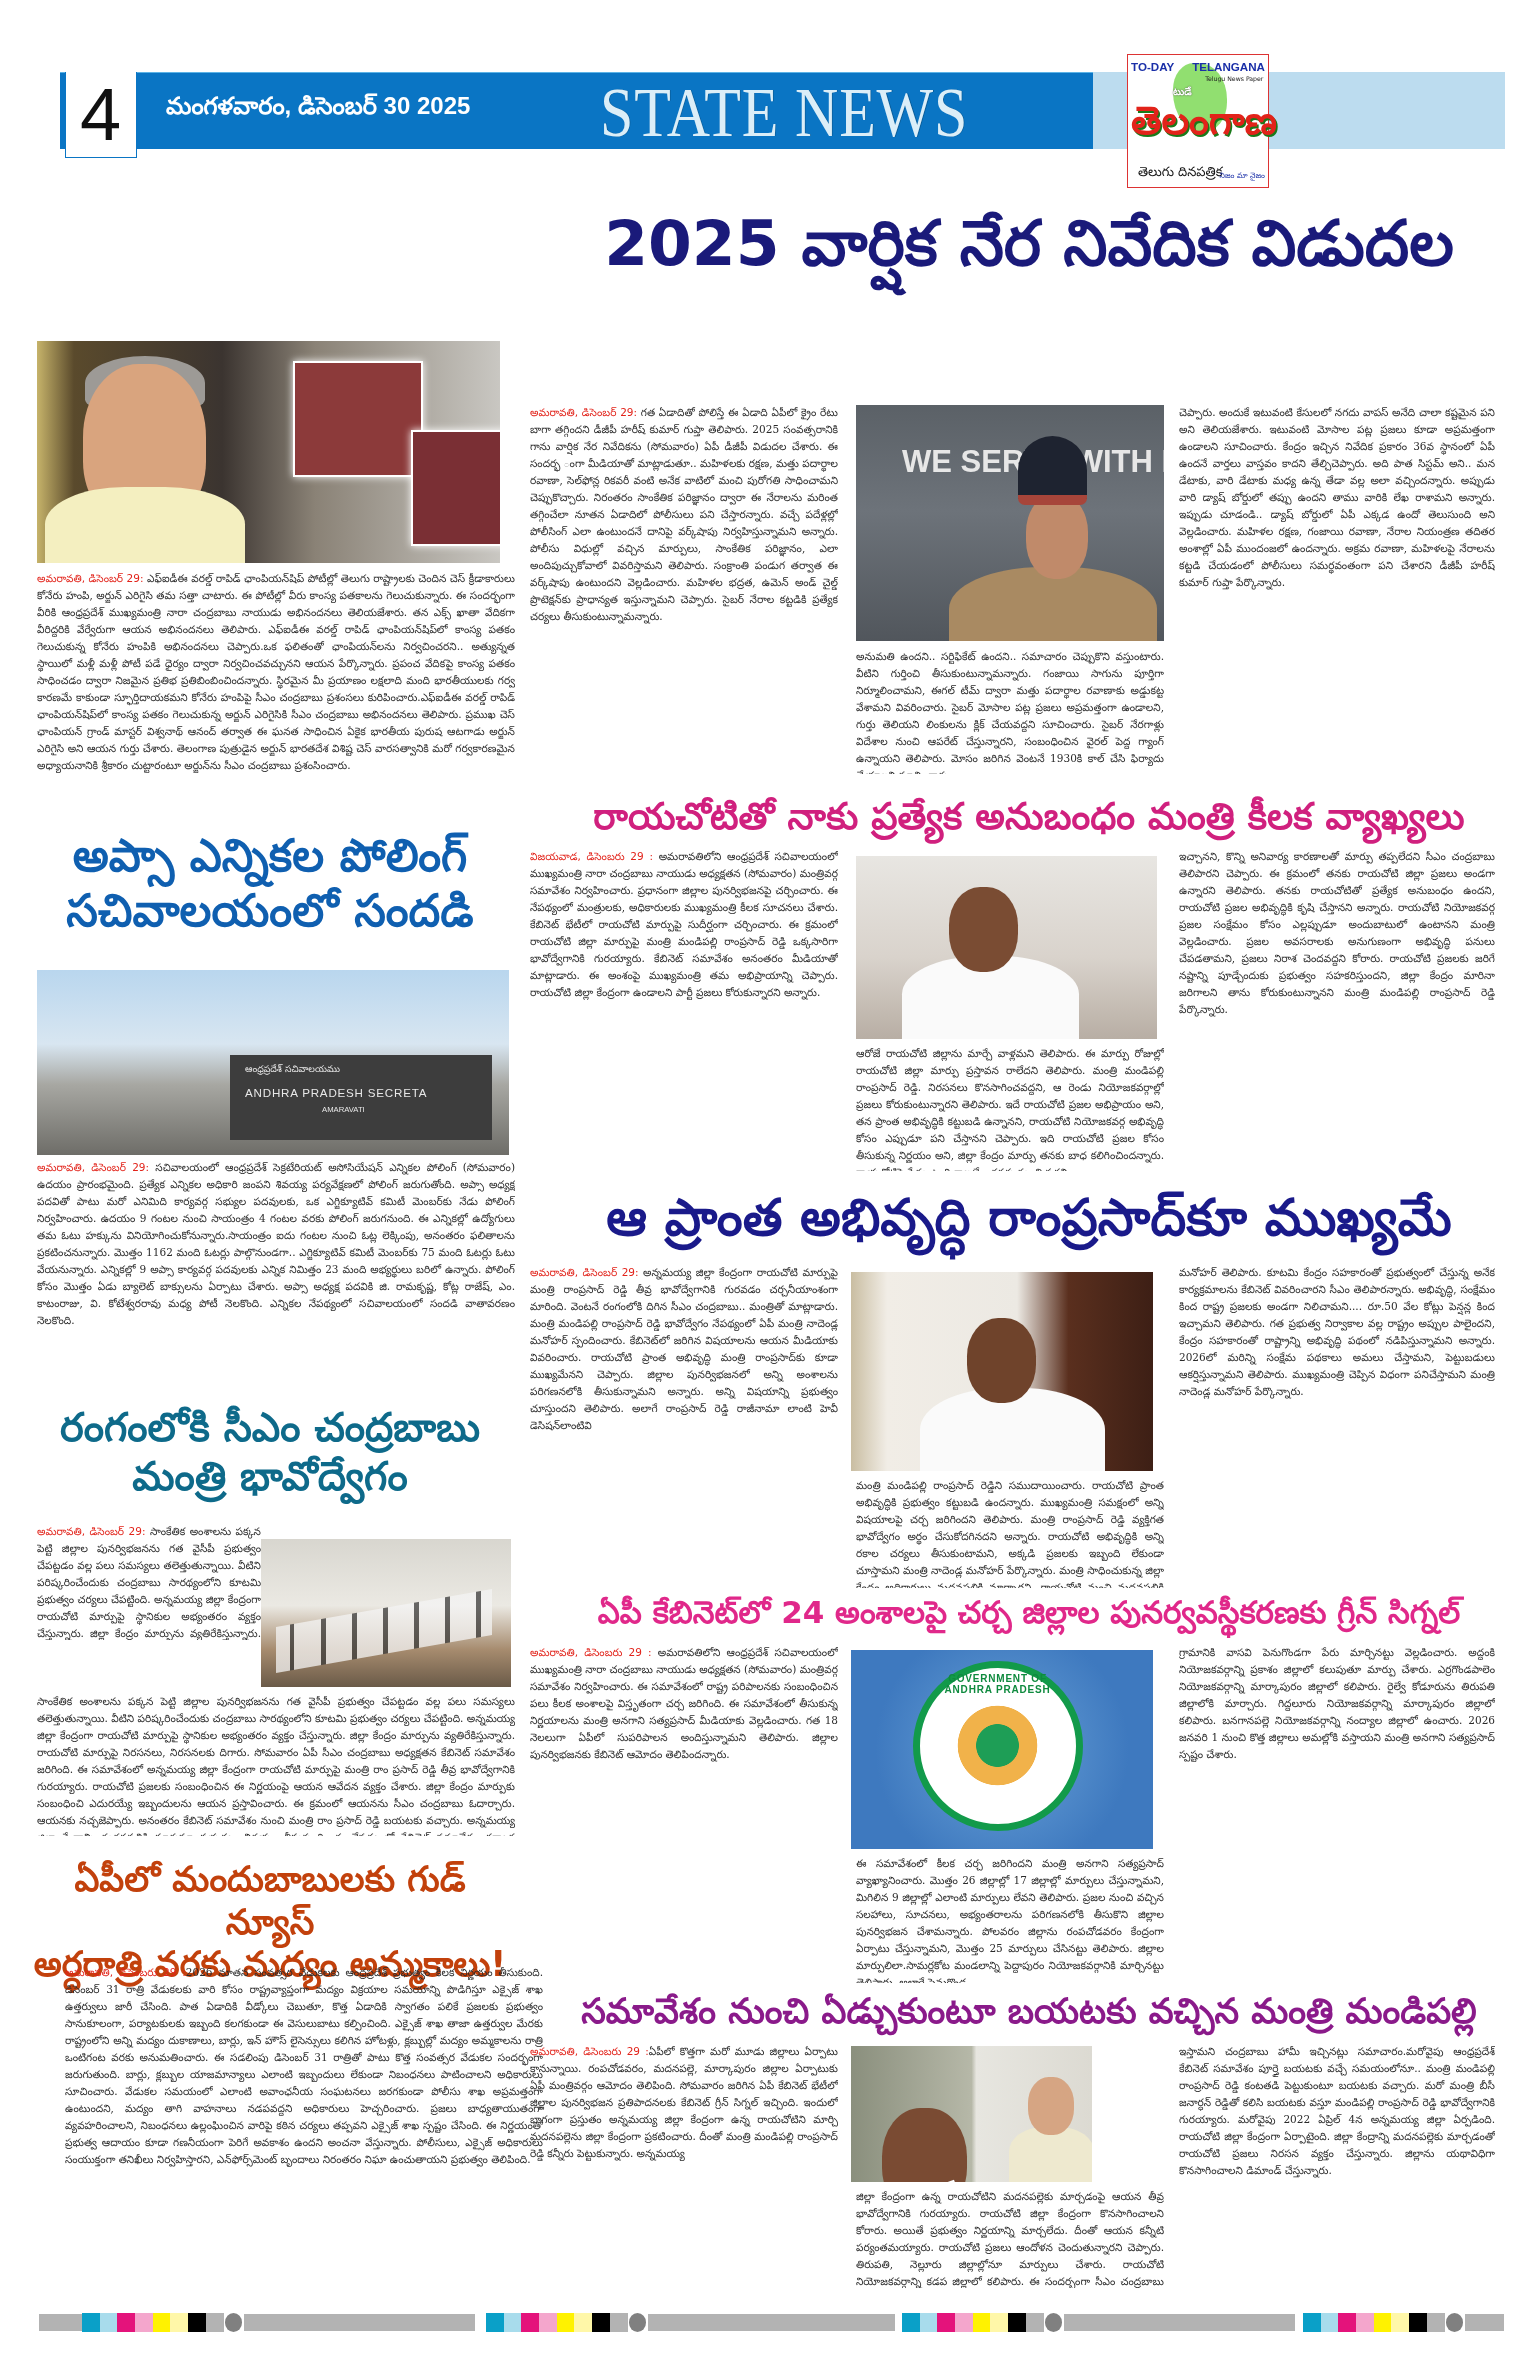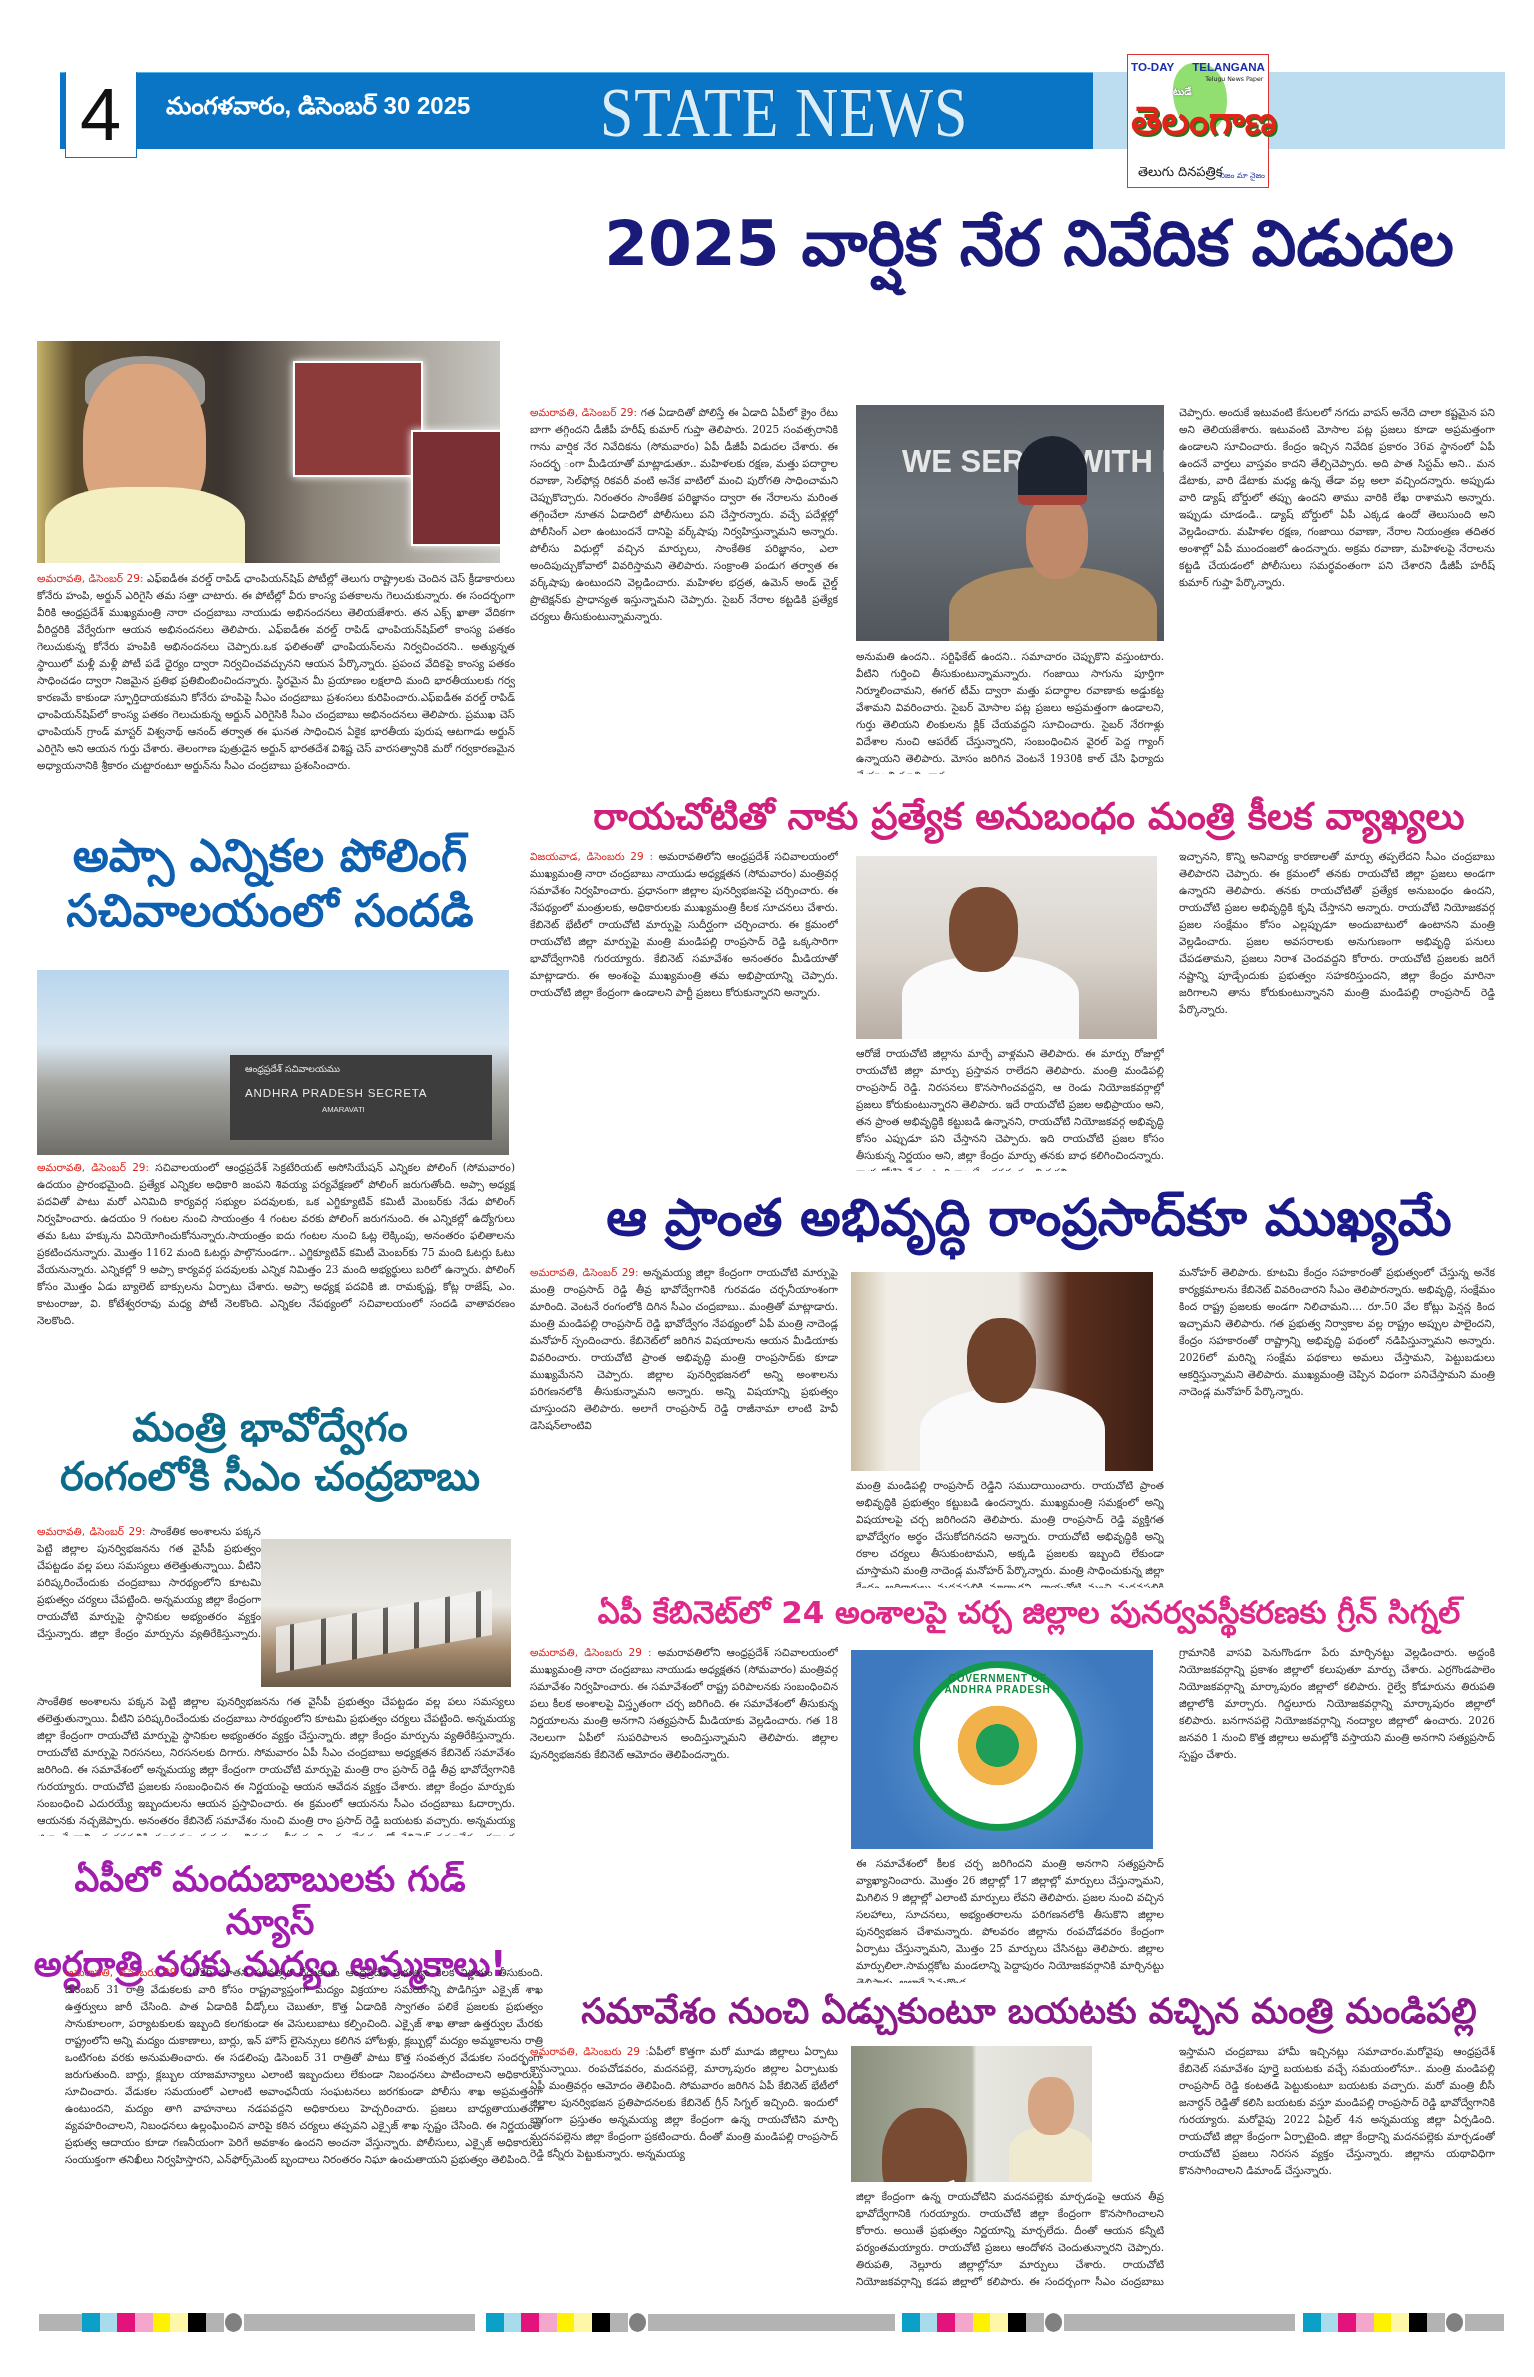--- a/index.html
+++ b/index.html
@@ -131,36 +131,36 @@
     <span class="wall-text2">ANDHRA PRADESH SECRETA</span>
     <span class="wall-text3">AMARAVATI</span>
   </div>
   <div class="body" style="left:37px; top:1159px; width:478px; height:241px;">
     <span class="dateline">అమరావతి, డిసెంబర్ 29:</span><span> సచివాలయంలో ఆంధ్రప్రదేశ్ సెక్రటేరియట్ అసోసియేషన్ ఎన్నికల పోలింగ్ (సోమవారం) ఉదయం ప్రారంభమైంది. ప్రత్యేక ఎన్నికల అధికారి జంపని శివయ్య పర్యవేక్షణలో పోలింగ్ జరుగుతోంది. అప్సా అధ్యక్ష పదవితో పాటు మరో ఎనిమిది కార్యవర్గ సభ్యుల పదవులకు, ఒక ఎగ్జిక్యూటివ్ కమిటీ మెంబర్‌కు నేడు పోలింగ్ నిర్వహించారు. ఉదయం 9 గంటల నుంచి సాయంత్రం 4 గంటల వరకు పోలింగ్ జరుగనుంది. ఈ ఎన్నికల్లో ఉద్యోగులు తమ ఓటు హక్కును వినియోగించుకోనున్నారు.సాయంత్రం ఐదు గంటల నుంచి ఓట్ల లెక్కింపు, అనంతరం ఫలితాలను ప్రకటించనున్నారు. మొత్తం 1162 మంది ఓటర్లు పాల్గొనుండగా.. ఎగ్జిక్యూటివ్ కమిటీ మెంబర్‌కు 75 మంది ఓటర్లు ఓటు వేయనున్నారు. ఎన్నికల్లో 9 అప్సా కార్యవర్గ పదవులకు ఎన్నిక నిమిత్తం 23 మంది అభ్యర్థులు బరిలో ఉన్నారు. పోలింగ్ కోసం మొత్తం ఏడు బ్యాలెట్ బాక్సులను ఏర్పాటు చేశారు. అప్సా అధ్యక్ష పదవికి జి. రామకృష్ణ, కోట్ల రాజేష్, ఎం. కాటంరాజు, వి. కోటేశ్వరరావు మధ్య పోటీ నెలకొంది. ఎన్నికల నేపథ్యంలో సచివాలయంలో సందడి వాతావరణం నెలకొంది.</span>
   </div>
 </article>
 
 <article>
   <div class="headline" style="left:31px; top:1403px; width:478px; font-size:40px; color:#0e6a8a;">
+    <div>రంగంలోకి సీఎం చంద్రబాబు</div>
     <div>మంత్రి భావోద్వేగం</div>
-    <div>రంగంలోకి సీఎం చంద్రబాబు</div>
   </div>
   <div class="body" style="left:37px; top:1523px; width:224px; height:117px;">
     <span class="dateline">అమరావతి,  డిసెంబర్  29:</span><span> సాంకేతిక అంశాలను పక్కన పెట్టి జిల్లాల పునర్విభజనను గత వైసీపీ ప్రభుత్వం చేపట్టడం వల్ల పలు సమస్యలు తలెత్తుతున్నాయి. వీటిని పరిష్కరించేందుకు చంద్రబాబు సారథ్యంలోని కూటమి ప్రభుత్వం చర్యలు చేపట్టింది. అన్నమయ్య జిల్లా కేంద్రంగా రాయచోటి మార్పుపై స్థానికుల అభ్యంతరం వ్యక్తం చేస్తున్నారు. జిల్లా కేంద్రం మార్పును వ్యతిరేకిస్తున్నారు. రాయచోటి మార్పుపై నిరసనలు, నిరసనలకు దిగారు. సోమవారం ఏపీ సీఎం చంద్రబాబు అధ్యక్షతన కేబినెట్ సమావేశం జరిగింది. ఈ సమావేశంలో అన్నమయ్య జిల్లా కేంద్రంగా రాయచోటి మార్పుపై మంత్రి రాం ప్రసాద్ రెడ్డి తీవ్ర భావోద్వేగానికి గురయ్యారు. రాయచోటి ప్రజలకు సంబంధించిన ఈ నిర్ణయంపై ఆయన ఆవేదన వ్యక్తం చేశారు. జిల్లా కేంద్రం మార్పుకు సంబంధించి ఎదురయ్యే ఇబ్బందులను ఆయన ప్రస్తావించారు. ఈ క్రమంలో ఆయనను సీఎం చంద్రబాబు ఓదార్చారు. ఆయనకు నచ్చజెప్పారు. అనంతరం కేబినెట్ సమావేశం నుంచి మంత్రి రాం ప్రసాద్ రెడ్డి బయటకు వచ్చారు. అన్నమయ్య జిల్లా కేంద్రాన్ని మదనపల్లికి మారుస్తూ ప్రభుత్వం నిర్ణయం తీసుకుంది. ఈ నేపథ్యంలో కేబినెట్ సమావేశం తర్వాత మీడియాతో మాట్లాడకుండానే రాం ప్రసాద్ రెడ్డి బయటకు వచ్చారు. మీడియా ప్రతినిధులతో మాట్లాడకుండానే రాం ప్రసాద్ రెడ్డి బయటకు వెళ్లిపోయారు.</span>
   </div>
   <div class="photo ph-meeting" style="left:261px; top:1539px; width:250px; height:148px;">
     <div class="row"></div>
   </div>
   <div class="body" style="left:37px; top:1693px; width:478px; height:143px;">
     <span> సాంకేతిక అంశాలను పక్కన పెట్టి జిల్లాల పునర్విభజనను గత వైసీపీ ప్రభుత్వం చేపట్టడం వల్ల పలు సమస్యలు తలెత్తుతున్నాయి. వీటిని పరిష్కరించేందుకు చంద్రబాబు సారథ్యంలోని కూటమి ప్రభుత్వం చర్యలు చేపట్టింది. అన్నమయ్య జిల్లా కేంద్రంగా రాయచోటి మార్పుపై స్థానికుల అభ్యంతరం వ్యక్తం చేస్తున్నారు. జిల్లా కేంద్రం మార్పును వ్యతిరేకిస్తున్నారు. రాయచోటి మార్పుపై నిరసనలు, నిరసనలకు దిగారు. సోమవారం ఏపీ సీఎం చంద్రబాబు అధ్యక్షతన కేబినెట్ సమావేశం జరిగింది. ఈ సమావేశంలో అన్నమయ్య జిల్లా కేంద్రంగా రాయచోటి మార్పుపై మంత్రి రాం ప్రసాద్ రెడ్డి తీవ్ర భావోద్వేగానికి గురయ్యారు. రాయచోటి ప్రజలకు సంబంధించిన ఈ నిర్ణయంపై ఆయన ఆవేదన వ్యక్తం చేశారు. జిల్లా కేంద్రం మార్పుకు సంబంధించి ఎదురయ్యే ఇబ్బందులను ఆయన ప్రస్తావించారు. ఈ క్రమంలో ఆయనను సీఎం చంద్రబాబు ఓదార్చారు. ఆయనకు నచ్చజెప్పారు. అనంతరం కేబినెట్ సమావేశం నుంచి మంత్రి రాం ప్రసాద్ రెడ్డి బయటకు వచ్చారు. అన్నమయ్య జిల్లా కేంద్రాన్ని మదనపల్లికి మారుస్తూ ప్రభుత్వం నిర్ణయం తీసుకుంది. ఈ నేపథ్యంలో కేబినెట్ సమావేశం తర్వాత మీడియాతో మాట్లాడకుండానే రాం ప్రసాద్ రెడ్డి బయటకు వచ్చారు. మీడియా ప్రతినిధులతో మాట్లాడకుండానే రాం ప్రసాద్ రెడ్డి బయటకు వెళ్లిపోయారు.</span>
   </div>
 </article>
 
 <article>
-  <div class="headline" style="left:31px; top:1858px; width:478px; font-size:35px; color:#a21caf;">
+  <div class="headline" style="left:31px; top:1858px; width:478px; font-size:35px; color:#c2410c;">
     <div>ఏపీలో మందుబాబులకు గుడ్ న్యూస్</div>
     <div>అర్ధరాత్రి వరకు మద్యం అమ్మకాలు!</div>
   </div>
   <div class="body" style="left:37px; top:1964px; width:478px; height:316px;margin-left:28px;">
     <span class="dateline">అమరావతి, డిసెంబరు 29 :</span><span>2026 నూతన సంవత్సర వేడుకలకు ఆంధ్రప్రదేశ్ ప్రభుత్వం కీలక నిర్ణయం తీసుకుంది. డిసెంబర్ 31 రాత్రి వేడుకలకు వారి కోసం రాష్ట్రవ్యాప్తంగా మద్యం విక్రయాల సమయాన్ని పొడిగిస్తూ ఎక్సైజ్ శాఖ ఉత్తర్వులు జారీ చేసింది. పాత ఏడాదికి వీడ్కోలు చెబుతూ, కొత్త ఏడాదికి స్వాగతం పలికే ప్రజలకు ప్రభుత్వం సానుకూలంగా, పర్యాటకులకు ఇబ్బంది కలగకుండా ఈ వెసులుబాటు కల్పించింది. ఎక్సైజ్ శాఖ తాజా ఉత్తర్వుల మేరకు రాష్ట్రంలోని అన్ని మద్యం దుకాణాలు, బార్లు, ఇన్ హౌస్ లైసెన్సులు కలిగిన హోటళ్లు, క్లబ్బుల్లో మద్యం అమ్మకాలను రాత్రి ఒంటిగంట వరకు అనుమతించారు. ఈ సడలింపు డిసెంబర్ 31 రాత్రితో పాటు కొత్త సంవత్సర వేడుకల సందర్భంగా జరుగుతుంది. బార్లు, క్లబ్బుల యాజమాన్యాలు ఎలాంటి ఇబ్బందులు లేకుండా నిబంధనలు పాటించాలని అధికారులు సూచించారు. వేడుకల సమయంలో ఎలాంటి అవాంఛనీయ సంఘటనలు జరగకుండా పోలీసు శాఖ అప్రమత్తంగా ఉంటుందని, మద్యం తాగి వాహనాలు నడపవద్దని అధికారులు హెచ్చరించారు. ప్రజలు బాధ్యతాయుతంగా వ్యవహరించాలని, నిబంధనలు ఉల్లంఘించిన వారిపై కఠిన చర్యలు తప్పవని ఎక్సైజ్ శాఖ స్పష్టం చేసింది. ఈ నిర్ణయంతో ప్రభుత్వ ఆదాయం కూడా గణనీయంగా పెరిగే అవకాశం ఉందని అంచనా వేస్తున్నారు. పోలీసులు, ఎక్సైజ్ అధికారులు సంయుక్తంగా తనిఖీలు నిర్వహిస్తారని, ఎన్‌ఫోర్స్‌మెంట్ బృందాలు నిరంతరం నిఘా ఉంచుతాయని ప్రభుత్వం తెలిపింది.</span>
   </div>
 </article>
 
 <article>
   <div class="headline" style="left:532px; top:207px; width:994px; font-size:63px; color:#1a1a7a; line-height:1.18;">

